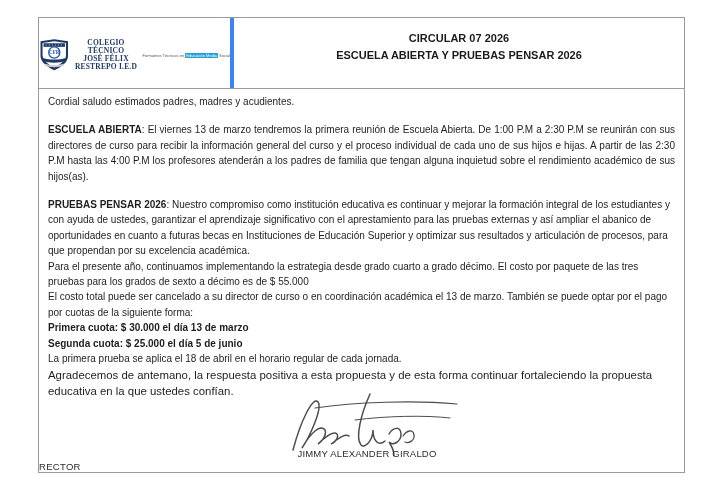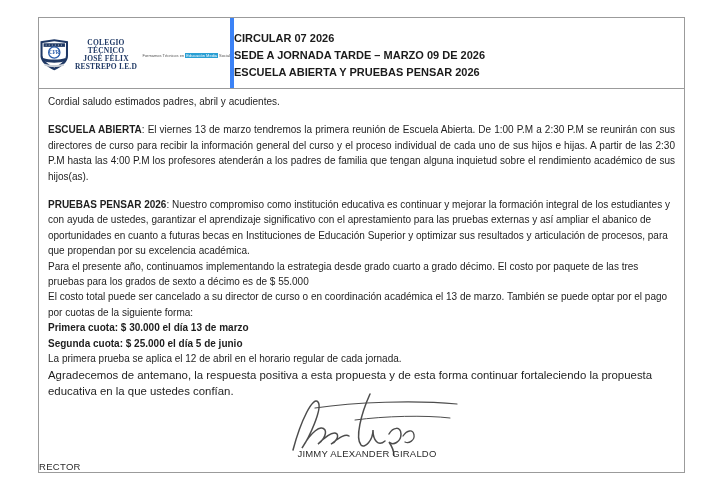--- a/index.html
+++ b/index.html
@@ -17,21 +17,21 @@
     width:195px; border-right:4px solid #3b82f6;
     display:flex; flex-direction:row; align-items:center; padding-top:3px;
   }
   .crest { display:block; }
   .school-name {
     font-family:"Liberation Serif", serif; font-weight:bold; color:#1f3864;
     font-size:7.5px; line-height:8px; text-align:center; letter-spacing:.2px; margin-top:1px;
   }
   .motto { font-size:4px; line-height:5px; color:#555; white-space:nowrap; margin-top:1px; }
   .motto .hl { background:#2a9fd4; color:#fff; padding:0 1px; }
-  .title-cell { flex:1; text-align:left; padding-top:12px; }
+  .title-cell { flex:1; text-align:center; padding-top:12px; }
   .title-cell div { font-weight:bold; font-size:11px; line-height:17px; color:#1b1b1b; }
 
   
   .bod { position:relative; padding:5px 9px 0 9px; font-size:10px; line-height:15.4px; }
   .bod p { margin:0; }
   .sp { height:13px; }
   .just { text-align:justify; }
   .b { font-weight:bold; }
   .closing { font-size:11.4px; line-height:16px; }
 
@@ -70,36 +70,35 @@
       </svg>
       <div class="school-name">
         <div>COLEGIO TÉCNICO</div>
         <div>JOSÉ FÉLIX RESTREPO I.E.D</div>
       </div>
       <div class="motto"><span>Formamos Técnicos en</span> <span class="hl">Educación Media</span> <span>Social</span></div>
     </div>
 
     <div class="title-cell">
       <div>CIRCULAR 07 2026</div>
-      <div>SEDE A JORNADA TARDE – MARZO 09 DE 2026</div>
       <div>ESCUELA ABIERTA Y PRUEBAS PENSAR 2026</div>
     </div>
   </div>
 
   <div class="bod">
-    <p>Cordial saludo estimados padres, abril y acudientes.</p>
+    <p>Cordial saludo estimados padres, madres y acudientes.</p>
     <div class="sp"></div>
     <p class="just"><span class="b">ESCUELA ABIERTA</span><span>: El viernes 13 de marzo tendremos la primera reunión de Escuela Abierta. De 1:00 P.M a 2:30 P.M se reunirán con sus directores de curso para recibir la información general del curso y el proceso individual de cada uno de sus hijos e hijas. A partir de las 2:30 P.M hasta las 4:00 P.M los profesores atenderán a los padres de familia que tengan alguna inquietud sobre el rendimiento académico de sus hijos(as).</span></p>
     <div class="sp"></div>
     <p><span class="b">PRUEBAS PENSAR 2026</span><span>:  Nuestro compromiso como institución educativa es continuar y mejorar la formación integral de los estudiantes y con ayuda de ustedes, garantizar el aprendizaje significativo con el aprestamiento para las pruebas externas y así ampliar el abanico de oportunidades en cuanto a futuras becas en Instituciones de Educación Superior y optimizar sus resultados y articulación de procesos, para que propendan por su excelencia académica.</span></p>
     <p>Para el presente año, continuamos implementando la estrategia desde grado cuarto a grado décimo. El costo por paquete de las tres pruebas para los grados de sexto a décimo es de $ 55.000</p>
     <p>El costo total puede ser cancelado a su director de curso o en coordinación académica el 13 de marzo. También se puede optar por el pago por cuotas de la siguiente forma:</p>
     <p class="b">Primera cuota: $ 30.000 el día 13 de marzo</p>
     <p class="b">Segunda cuota: $ 25.000 el día 5 de junio</p>
-    <p>La primera prueba se aplica el 12 de abril en el horario regular de cada jornada.</p>
+    <p>La primera prueba se aplica el 18 de abril en el horario regular de cada jornada.</p>
     <p class="closing">Agradecemos de antemano, la respuesta positiva a esta propuesta y de esta forma continuar fortaleciendo la propuesta educativa en la que ustedes confían.</p>
   </div>
 
   <svg class="sig-svg" width="180" height="66" viewBox="0 0 180 66" fill="none">
     <path d="M8,60 C16,30 28,6 33,12 C38,18 24,48 17,58 C26,42 36,34 40,40 C42,44 37,52 33,54 C40,47 48,40 52,44 C54,47 50,53 46,54 C53,49 60,43 64,46" stroke="#4d4d4d" stroke-width="1.5" stroke-linecap="round"></path>
     <path d="M85,4 C76,24 70,48 76,55 C80,59 88,50 88,40 C88,50 93,57 100,51" stroke="#4d4d4d" stroke-width="1.5" stroke-linecap="round"></path>
     <path d="M104,44 C108,37 116,36 116,44 C116,52 108,56 104,52 C108,58 112,66 106,74" stroke="#4d4d4d" stroke-width="1.5" stroke-linecap="round"></path>
     <path d="M118,46 C122,40 128,39 129,45 C130,50 124,54 120,52" stroke="#4d4d4d" stroke-width="1.3" stroke-linecap="round"></path>
     <path d="M30,18 C70,12 130,10 172,14" stroke="#4d4d4d" stroke-width="1.2" stroke-linecap="round"></path>
     <path d="M70,30 C100,26 140,25 165,28" stroke="#4d4d4d" stroke-width="1" stroke-linecap="round"></path>

